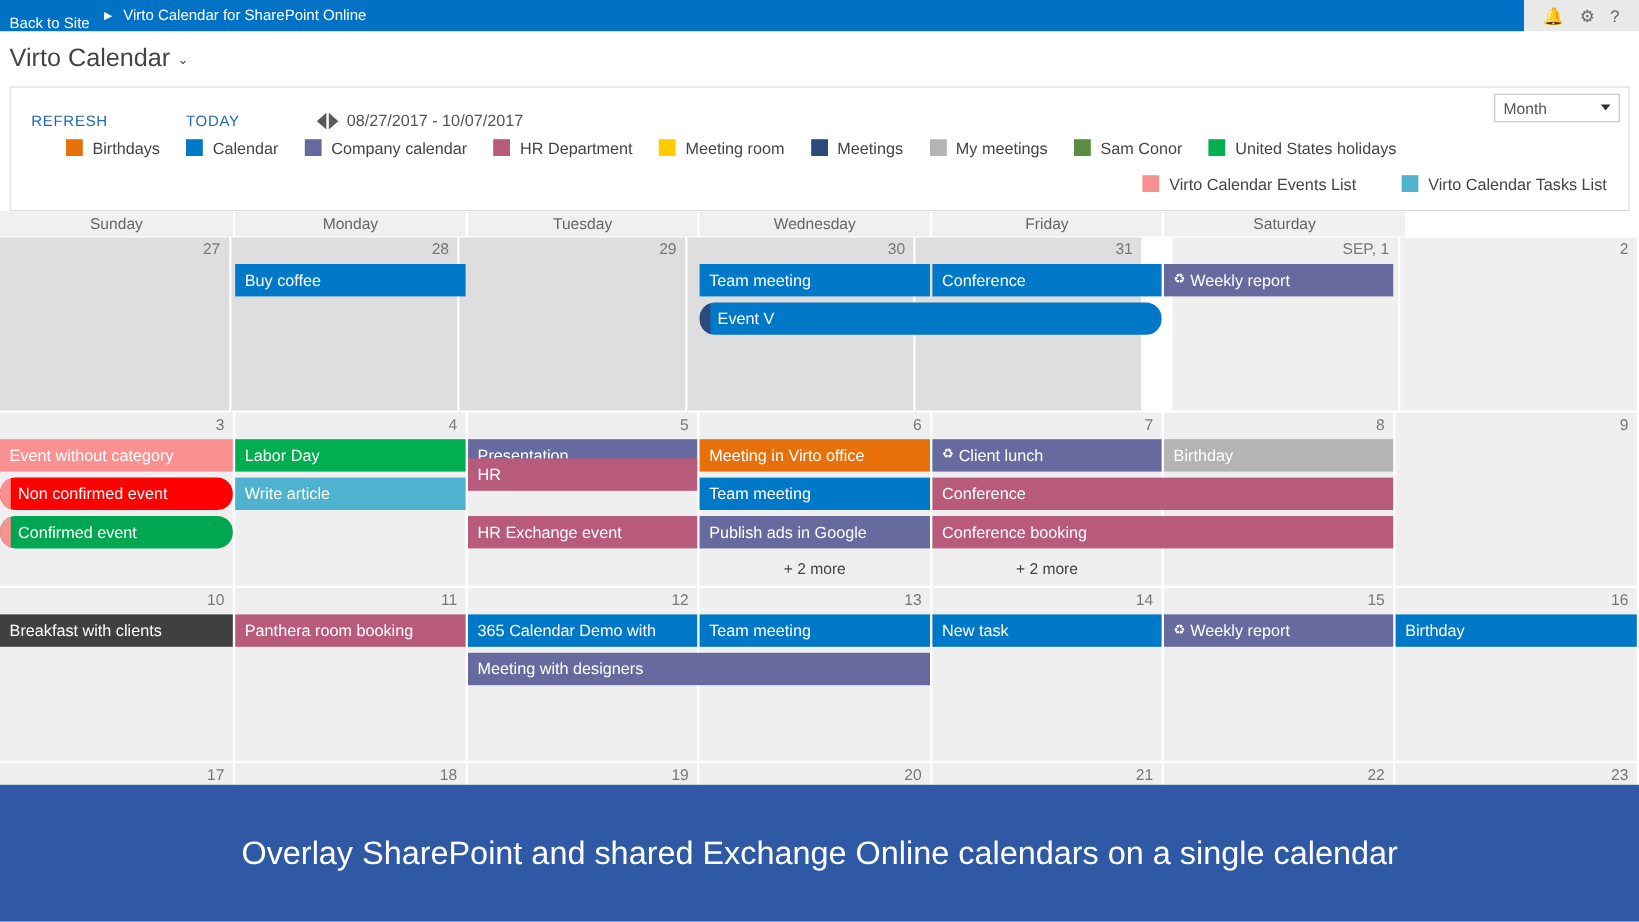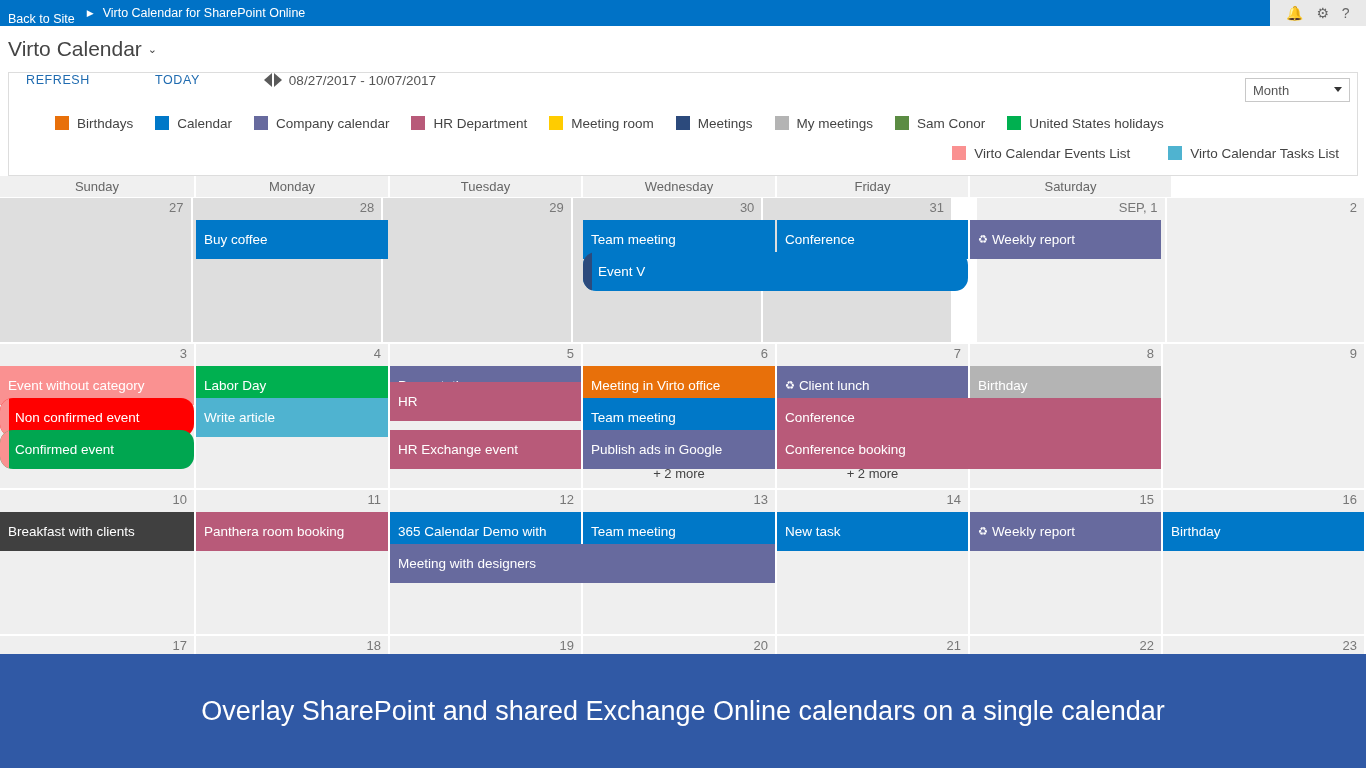--- a/index.html
+++ b/index.html
@@ -55,21 +55,21 @@
   }
 
   
   #cal-panel {
     position: absolute; top: 72px; left: 8px;
     width: 1350px; height: 104px;
     border: 1px solid #DDDDDD;
     background: #ffffff;
   }
   #toolbar {
-    height: 35px; display: flex; align-items: flex-start;
+    height: 35px; display: flex; align-items: flex-end;
     position: relative;
   }
   .tb-btn {
     font-size: 12.5px; color: #1F6BB0;
     letter-spacing: .6px; cursor: pointer;
     padding: 0 4px;
   }
   #tb-refresh { margin-left: 13px; }
   #tb-today { margin-left: 57px; }
   #nav-arrows {
@@ -155,21 +155,21 @@
   .day-cell.other-month { background: #DEDEDE; }
   .day-num {
     position: absolute; top: 2px; right: 7px;
     font-size: 13px; color: #777;
   }
   .events-layer {
     position: absolute; top: 22px; left: 0; width: 1366px;
     pointer-events: none;
   }
   .event {
-    position: absolute; height: 39px;
+    position: absolute; height: 27px;
     display: flex; align-items: center;
     font-size: 13.5px; color: #ffffff;
     padding-left: 8px; white-space: nowrap; overflow: hidden;
     pointer-events: auto; cursor: pointer;
   }
   .event.stripe { padding-left: 0; border-radius: 13px; }
   .ev-stripe {
     width: 9px; height: 100%; flex: 0 0 auto; margin-right: 6px;
   }
   .recur-icon {

